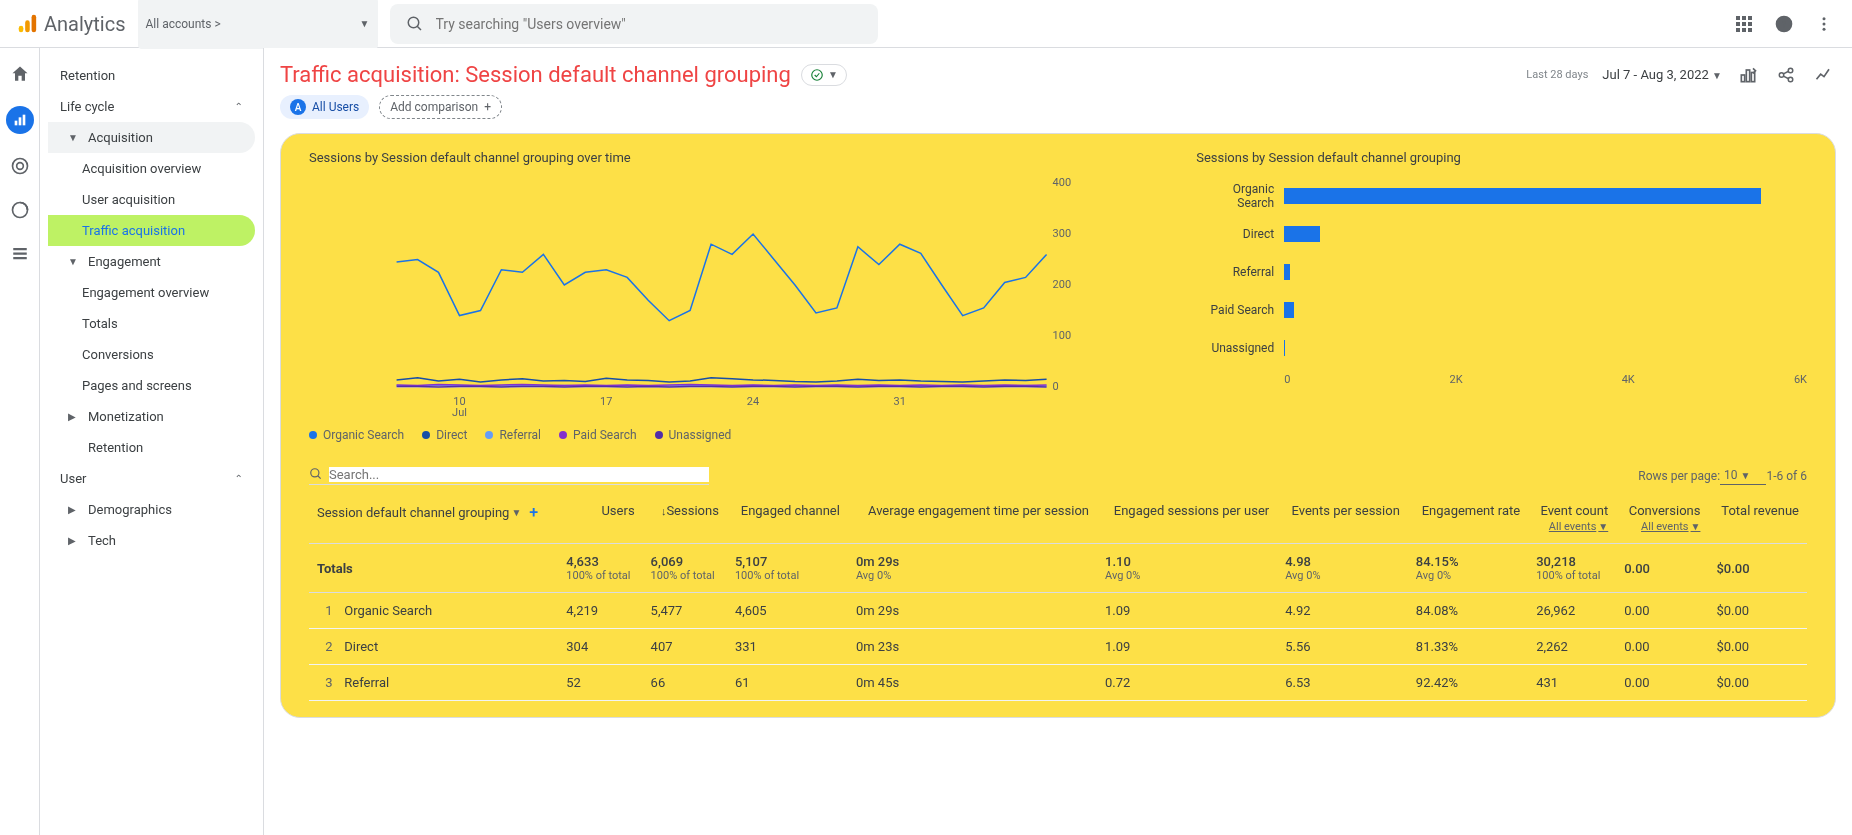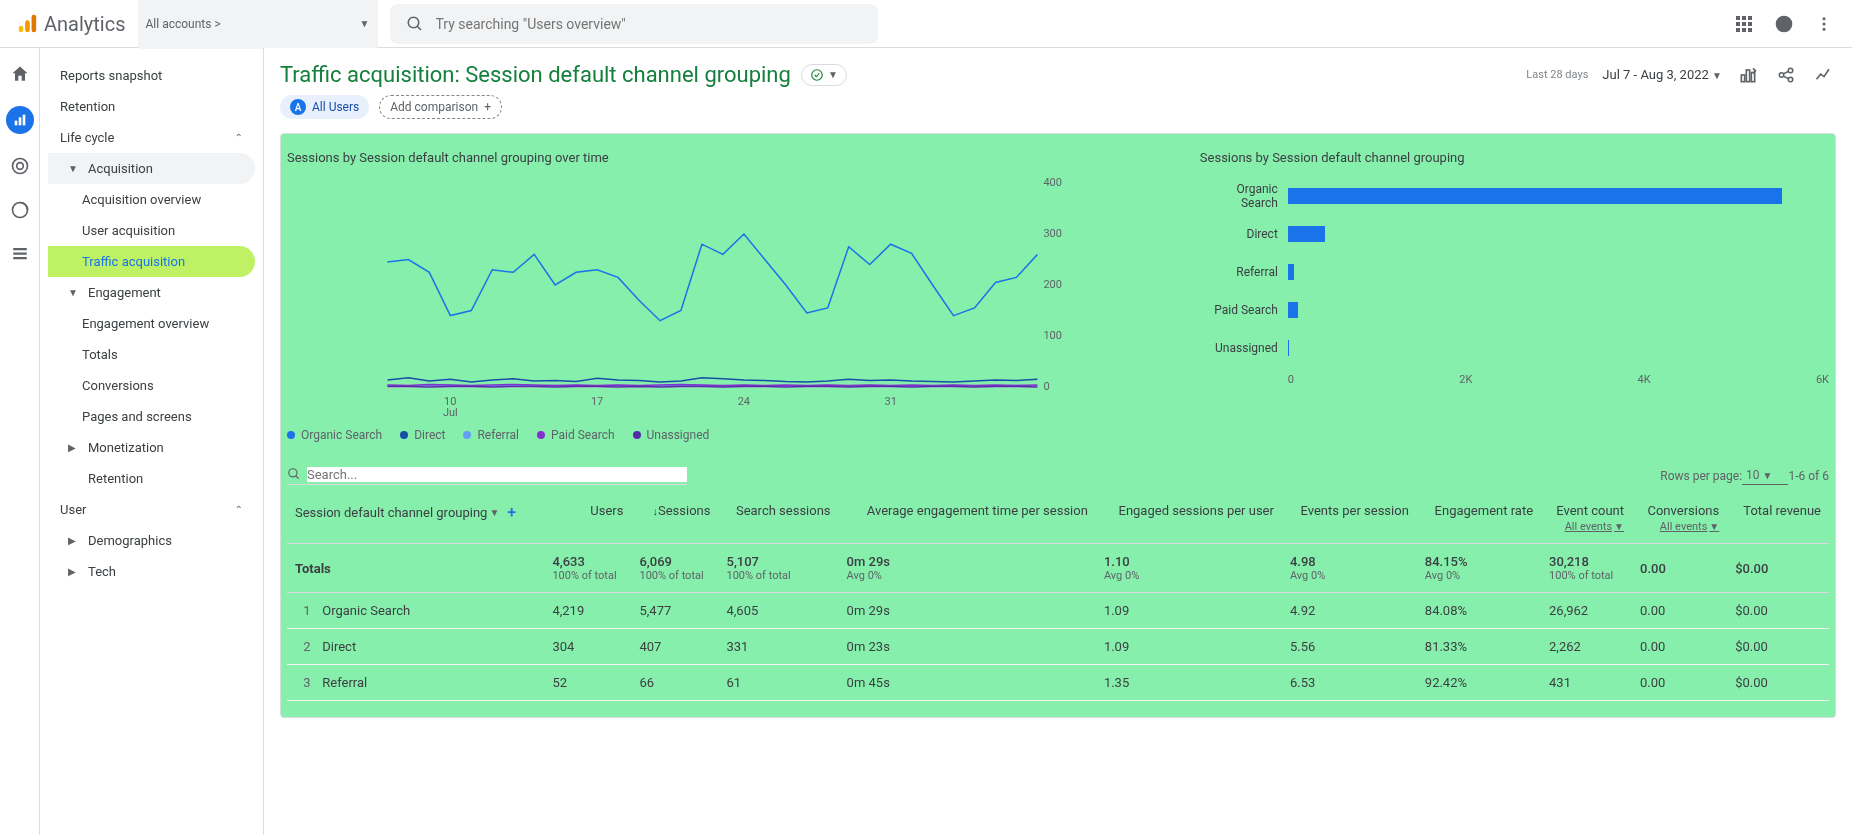--- a/index.html
+++ b/index.html
@@ -30,33 +30,33 @@
 .side-item.l2 { padding-left: 20px; }
 .side-item.l3 { padding-left: 34px; }
 .side-item.section { font-weight:400; justify-content:space-between; color:#3c4043; }
 .side-item.active { background:#bef264; color:#1a73e8; }
 .side-item.active-group { background:#f1f3f4; }
 .chev { font-size:10px; color:#5f6368; }
 .collapse-chev { width:12px; display:inline-block; }
 
 .main { flex:1; overflow-y:auto; background:#fff; padding: 8px 16px 0 16px; }
 .page-head { display:flex; align-items:center; gap:10px; padding: 6px 0 4px 0; }
-.page-title { font-size: 22px; color:#15803d; font-weight:400; }
+.page-title { font-size: 22px; color:#ef4444; font-weight:400; }
 .verify-chip { display:flex; align-items:center; gap:4px; border:1px solid #dadce0; border-radius:16px; padding:3px 8px; color:#188038; }
 .page-head-right { margin-left:auto; display:flex; align-items:center; gap:14px; color:#5f6368; font-size:12px; }
 .date-label { font-size:11px; color:#80868b; }
 .date-range { font-size:13px; color:#3c4043; }
 
 .segments { display:flex; gap:10px; padding: 4px 0 14px 0; align-items:center; }
 .chip { display:flex; align-items:center; gap:6px; border-radius:16px; padding:4px 10px; font-size:12px; }
 .chip.allusers { background:#e8f0fe; color:#174ea6; }
 .chip .circle { width:16px; height:16px; border-radius:50%; background:#1a73e8; color:#fff; display:flex; align-items:center; justify-content:center; font-size:10px; font-weight:500; }
 .chip.addcomp { border:1px dashed #80868b; color:#5f6368; }
 
-.card { border:1px solid #dadce0; border-radius:4px; padding:16px 6px; background:#86efac; }
+.card { border:1px solid #dadce0; border-radius:20px; padding:16px 28px; background:#fde047; }
 .charts-row { display:flex; gap:32px; }
 .chart-col { flex:1; }
 .chart-title { font-size:13px; color:#3c4043; margin-bottom:12px; }
 .chart-svg { width:100%; }
 
 .legend { display:flex; gap:18px; padding-top:8px; font-size:12px; color:#5f6368; }
 .legend-item { display:flex; align-items:center; gap:6px; }
 .ldot { width:8px; height:8px; border-radius:50%; }
 
 .table-wrap { margin-top:20px; }
@@ -175,23 +175,20 @@
       <div class="rail-item">
           <svg width="18" height="18" viewBox="0 0 24 24" fill="#5f6368">
             <rect x="3" y="4" width="18" height="3"></rect>
             <rect x="3" y="10" width="18" height="3"></rect>
             <rect x="3" y="16" width="18" height="3"></rect>
           </svg>
         </div>
     </div>
 
     <div class="sidebar" id="sidebar">
-        <div class="side-item l1">
-          <span>Reports snapshot</span>
-        </div>
         <div class="side-item l1">
           <span>Retention</span>
         </div>
         <div class="side-item l1 section">
           <span>Life cycle</span>
           <span class="chev">⌃</span>
         </div>
         <div class="side-item l2 active-group">
           <span class="collapse-chev chev">▼</span>
           <span>Acquisition</span>
@@ -387,21 +384,21 @@
                 <tr id="thead-row">
                   <th class="dim">
                     <div class="dim-head-wrap">
                       <span>Session default channel grouping</span> 
                       <span class="chev">▼</span>
                       <span class="plus-icon">+</span>
                     </div>
                   </th>
                   <th>Users</th>
                   <th><span class="sort-arrow">↓</span>Sessions</th>
-                  <th>Search sessions</th>
+                  <th>Engaged channel</th>
                   <th>Average engagement time per session</th>
                   <th>Engaged sessions per user</th>
                   <th>Events per session</th>
                   <th>Engagement rate</th>
                   <th>Event count<div class="sub">All events <span class="chev">▼</span></div></th>
                   <th>Conversions<div class="sub">All events <span class="chev">▼</span></div></th>
                   <th>Total revenue</th>
                 </tr>
               </thead>
             <tbody id="tbody">
@@ -443,21 +440,21 @@
                   <td>2,262</td>
                   <td>0.00</td>
                   <td>$0.00</td>
                 </tr>
                 <tr>
                   <td class="dim"><span style="display:inline-block;width:24px;text-align:center;color:#5f6368">3</span> Referral</td>
                   <td>52</td>
                   <td>66</td>
                   <td>61</td>
                   <td>0m 45s</td>
-                  <td>1.35</td>
+                  <td>0.72</td>
                   <td>6.53</td>
                   <td>92.42%</td>
                   <td>431</td>
                   <td>0.00</td>
                   <td>$0.00</td>
                 </tr>
               </tbody>
           </table>
         </div>
       </div>

